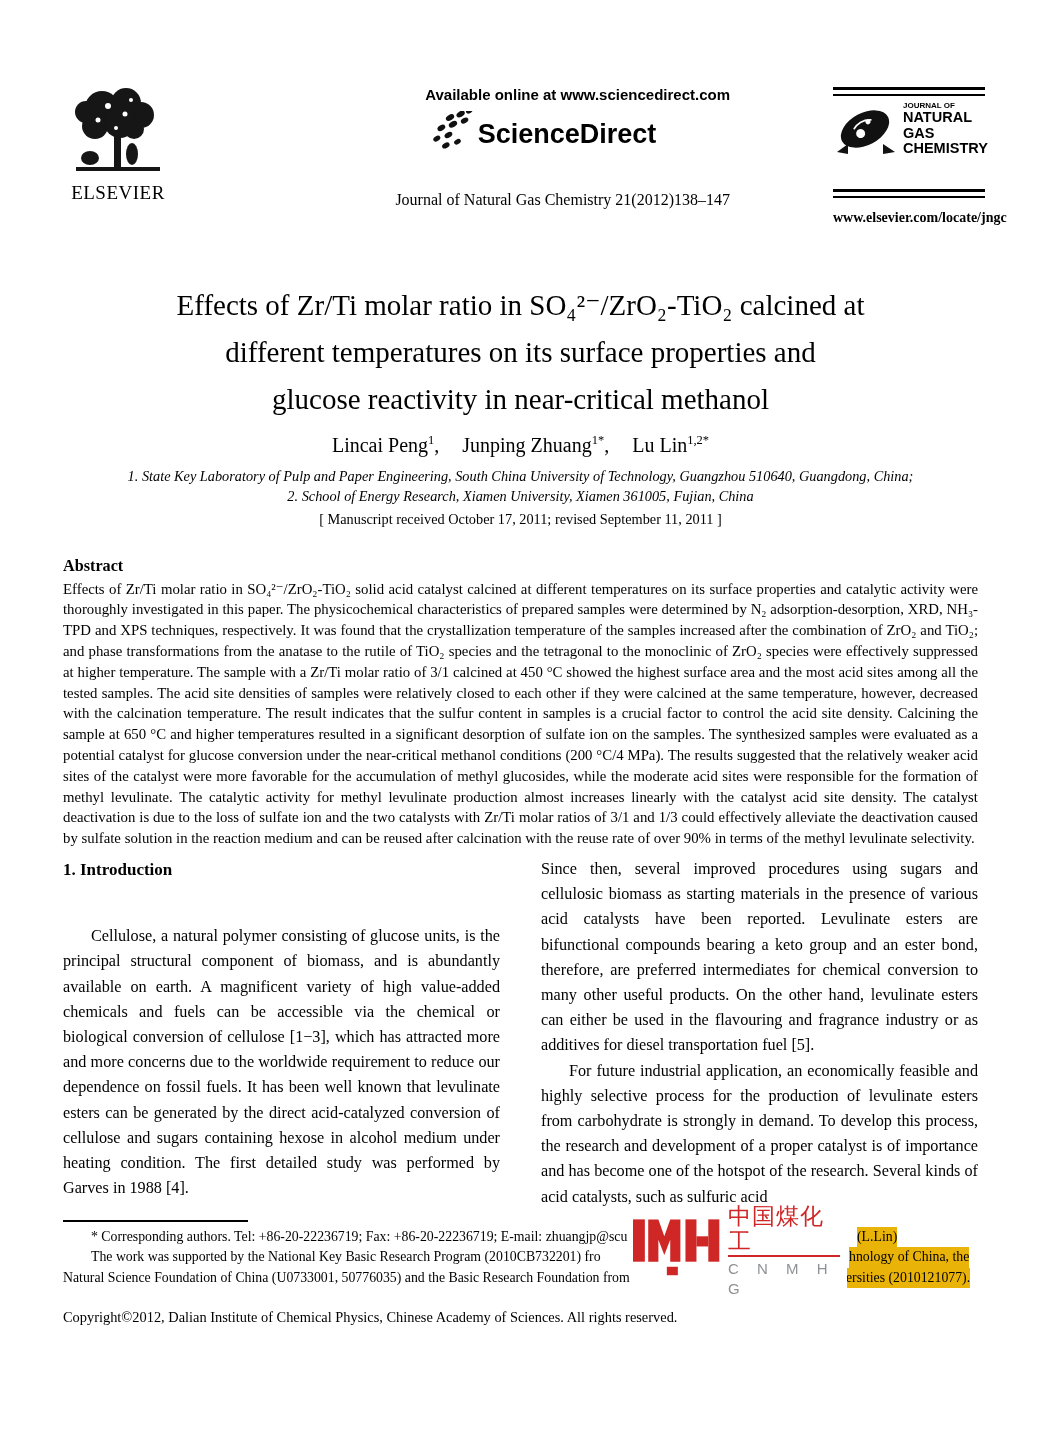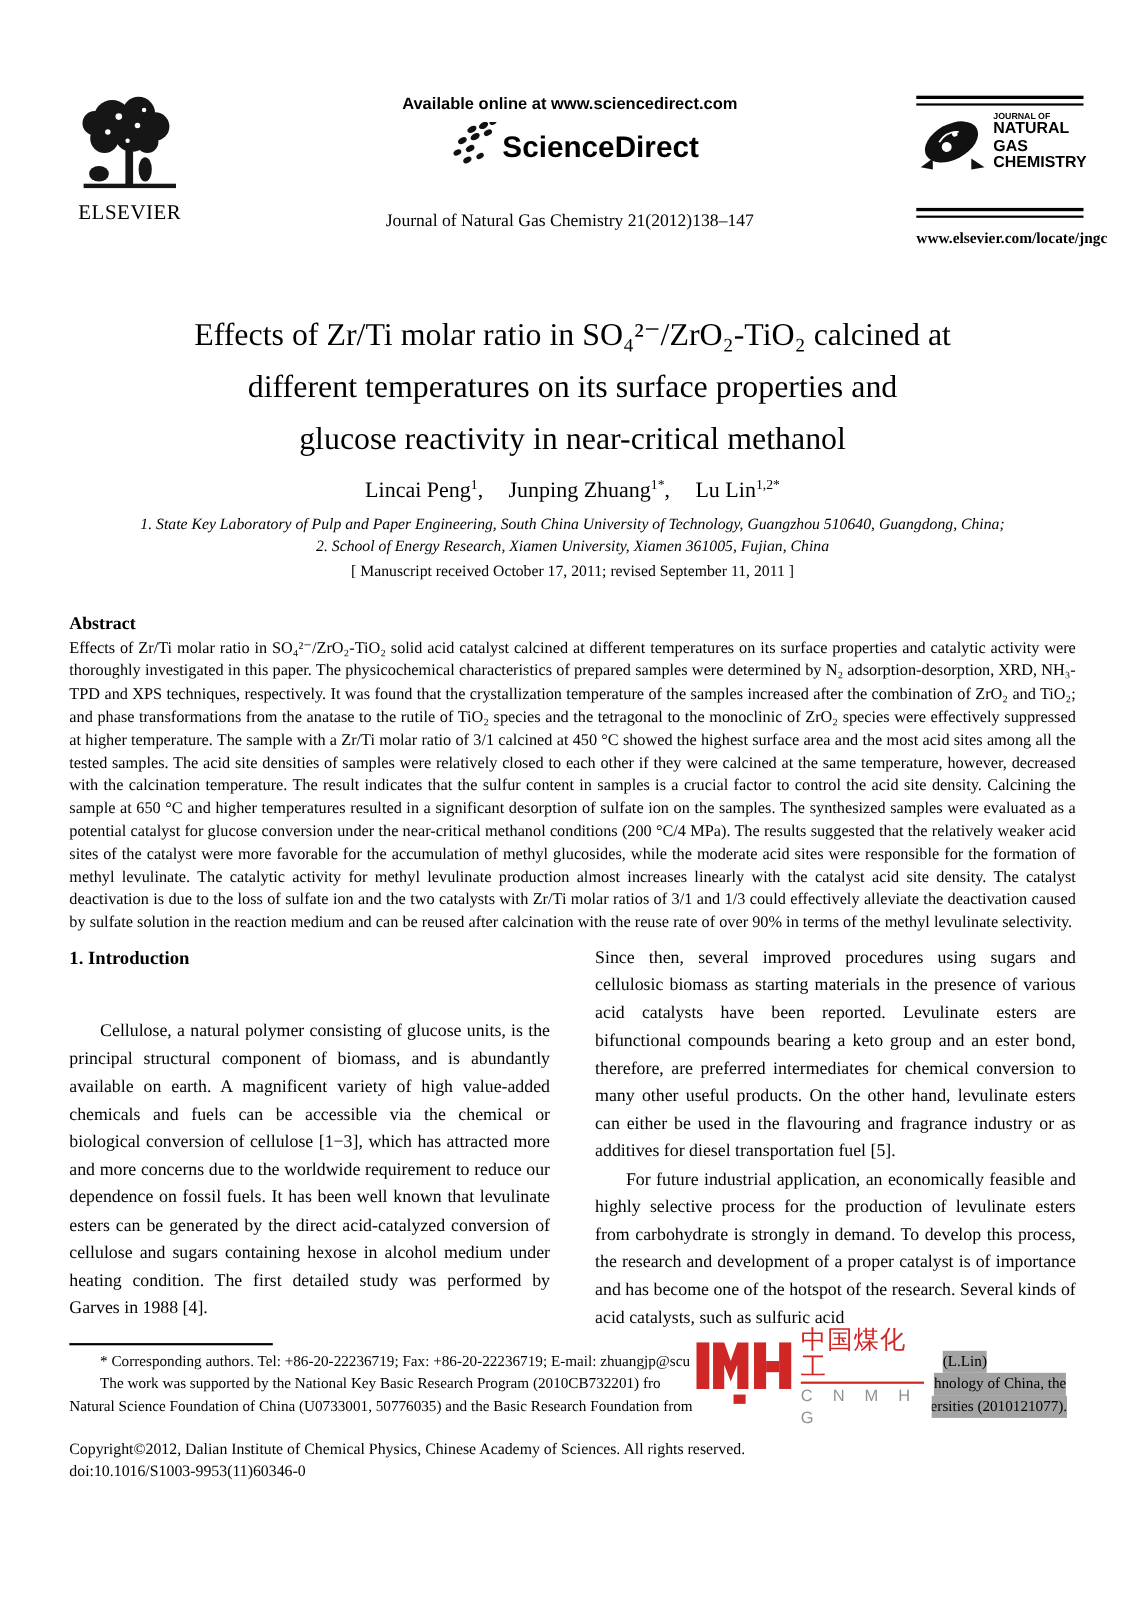--- a/index.html
+++ b/index.html
@@ -7,21 +7,21 @@
     width:1043px;height:1453px;background:#ffffff;position:relative;
     margin:0 auto;overflow:hidden;color:#000;
     font-family:"Liberation Serif","DejaVu Serif",serif;
   }
   .content{padding:0 65px 0 63px;}
 
   
   .header{position:relative;height:152px;margin-top:84px;}
   .elsevier{position:absolute;left:0;top:0;width:110px;text-align:center;}
   .elsevier-label{font-size:19px;letter-spacing:.5px;margin-top:2px;}
-  .head-center{position:absolute;left:264px;top:2px;width:382px;text-align:center;}
+  .head-center{position:absolute;left:285px;top:2px;width:382px;text-align:right;}
   .avail{font-family:"Liberation Sans","DejaVu Sans",sans-serif;font-weight:bold;font-size:15px;}
   .sd-row{display:flex;justify-content:center;align-items:center;margin-top:8px;}
   .sd-label{font-family:"Liberation Sans","DejaVu Sans",sans-serif;font-weight:bold;font-size:27px;margin-left:4px;}
   .citation{margin-top:34px;font-size:16px;}
   .head-right{position:absolute;left:770px;top:3px;width:152px;}
   .double-rule{height:4px;border-top:3px solid #000;border-bottom:2px solid #000;}
   .jlogo-row{display:flex;padding:6px 0 23px 2px;height:64px;}
   .jlogo-text{margin-left:6px;font-family:"Liberation Sans","DejaVu Sans",sans-serif;line-height:1.05;}
   .jlogo-small{font-size:8px;font-weight:bold;}
   .jlogo-big{font-size:14.5px;font-weight:bold;}
@@ -48,21 +48,21 @@
   .intro-heading{font-weight:bold;font-size:17px;text-align:left;}
   .col-left p{margin:42px 0 0 0;text-indent:28px;}
   .col-right p{margin:0;}
   .col-right p.indent{text-indent:28px;}
 
   
   .footnote{margin-top:10px;position:relative;font-size:13.8px;line-height:20.4px;height:72px;}
   .foot-rule{width:185px;border-top:2px solid #000;margin-bottom:5px;}
   .fline{position:relative;white-space:nowrap;}
   .fline .indent1{display:inline-block;width:28px;}
-  .right-frag{position:absolute;top:0;background:#a3a3a3;}
+  .right-frag{position:absolute;top:0;background:#eab308;}
   .rf1{left:794px;}
   .rf2{left:786px;}
   .rf3{left:783px;}
   .watermark{position:absolute;left:570px;top:-4px;width:214px;height:72px;background:#fff;z-index:5;display:flex;align-items:center;}
   .wm-textcol{margin-left:7px;}
   .wm-zh{font-size:23px;line-height:25px;color:#cf2626;font-family:"Liberation Sans","DejaVu Sans",sans-serif;letter-spacing:1px;}
   .wm-underline{height:0;border-top:2px solid #cf2626;width:112px;margin:1px 0 2px 0;}
   .wm-latin{font-size:15px;color:#8f9294;letter-spacing:7px;font-family:"Liberation Sans","DejaVu Sans",sans-serif;}
 
   
@@ -222,18 +222,17 @@
         <div class="wm-textcol">
           <div class="wm-zh">中国煤化工</div>
           <div class="wm-underline"></div>
           <div class="wm-latin">C N M H G</div>
         </div>
       </div>
     </div>
 
     <div class="copyright">
       <div>Copyright©2012, Dalian Institute of Chemical Physics, Chinese Academy of Sciences. All rights reserved.</div>
-      <div>doi:10.1016/S1003-9953(11)60346-0</div>
     </div>
 
 
   </div>
 </div>
 
 </body></html>

